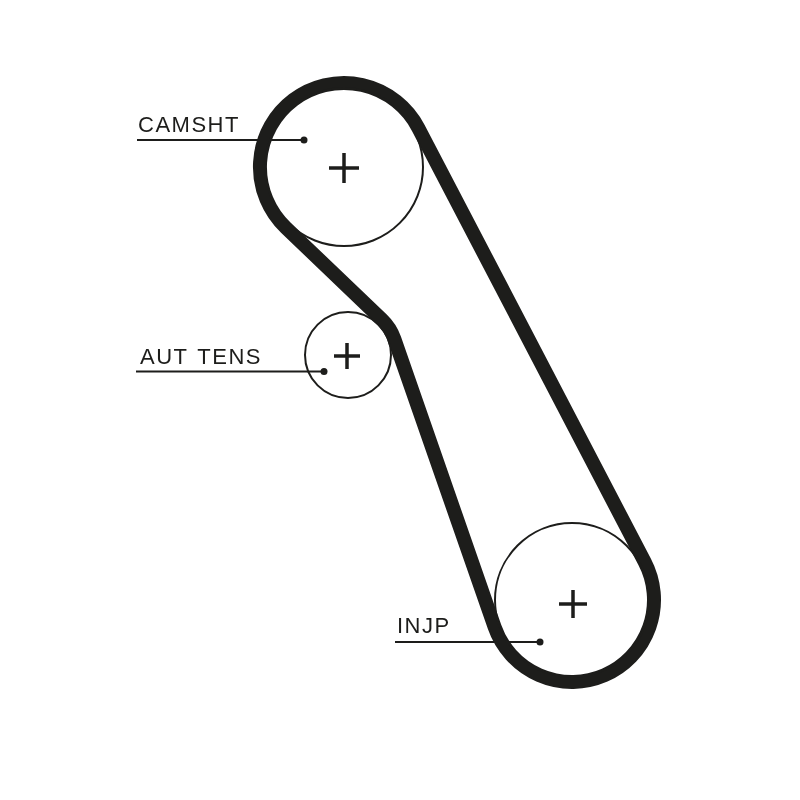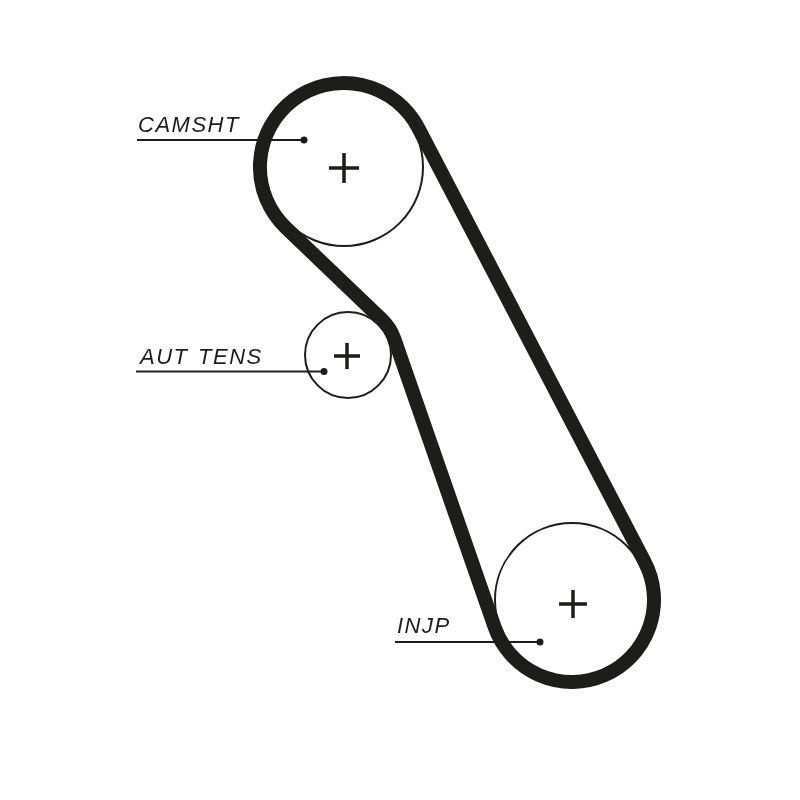--- a/index.html
+++ b/index.html
@@ -7,21 +7,20 @@
     padding: 0;
     background: #ffffff;
   }
   .canvas {
     position: relative;
     width: 800px;
     height: 800px;
     background: #ffffff;
     overflow: hidden;
     font-family: "Liberation Sans", sans-serif;
-    font-style: italic;
   }
   svg {
     position: absolute;
     left: 0;
     top: 0;
   }
   .pulley-label {
     fill: #1d1d1b;
     font-family: "Liberation Sans", sans-serif;
     font-size: 22px;

